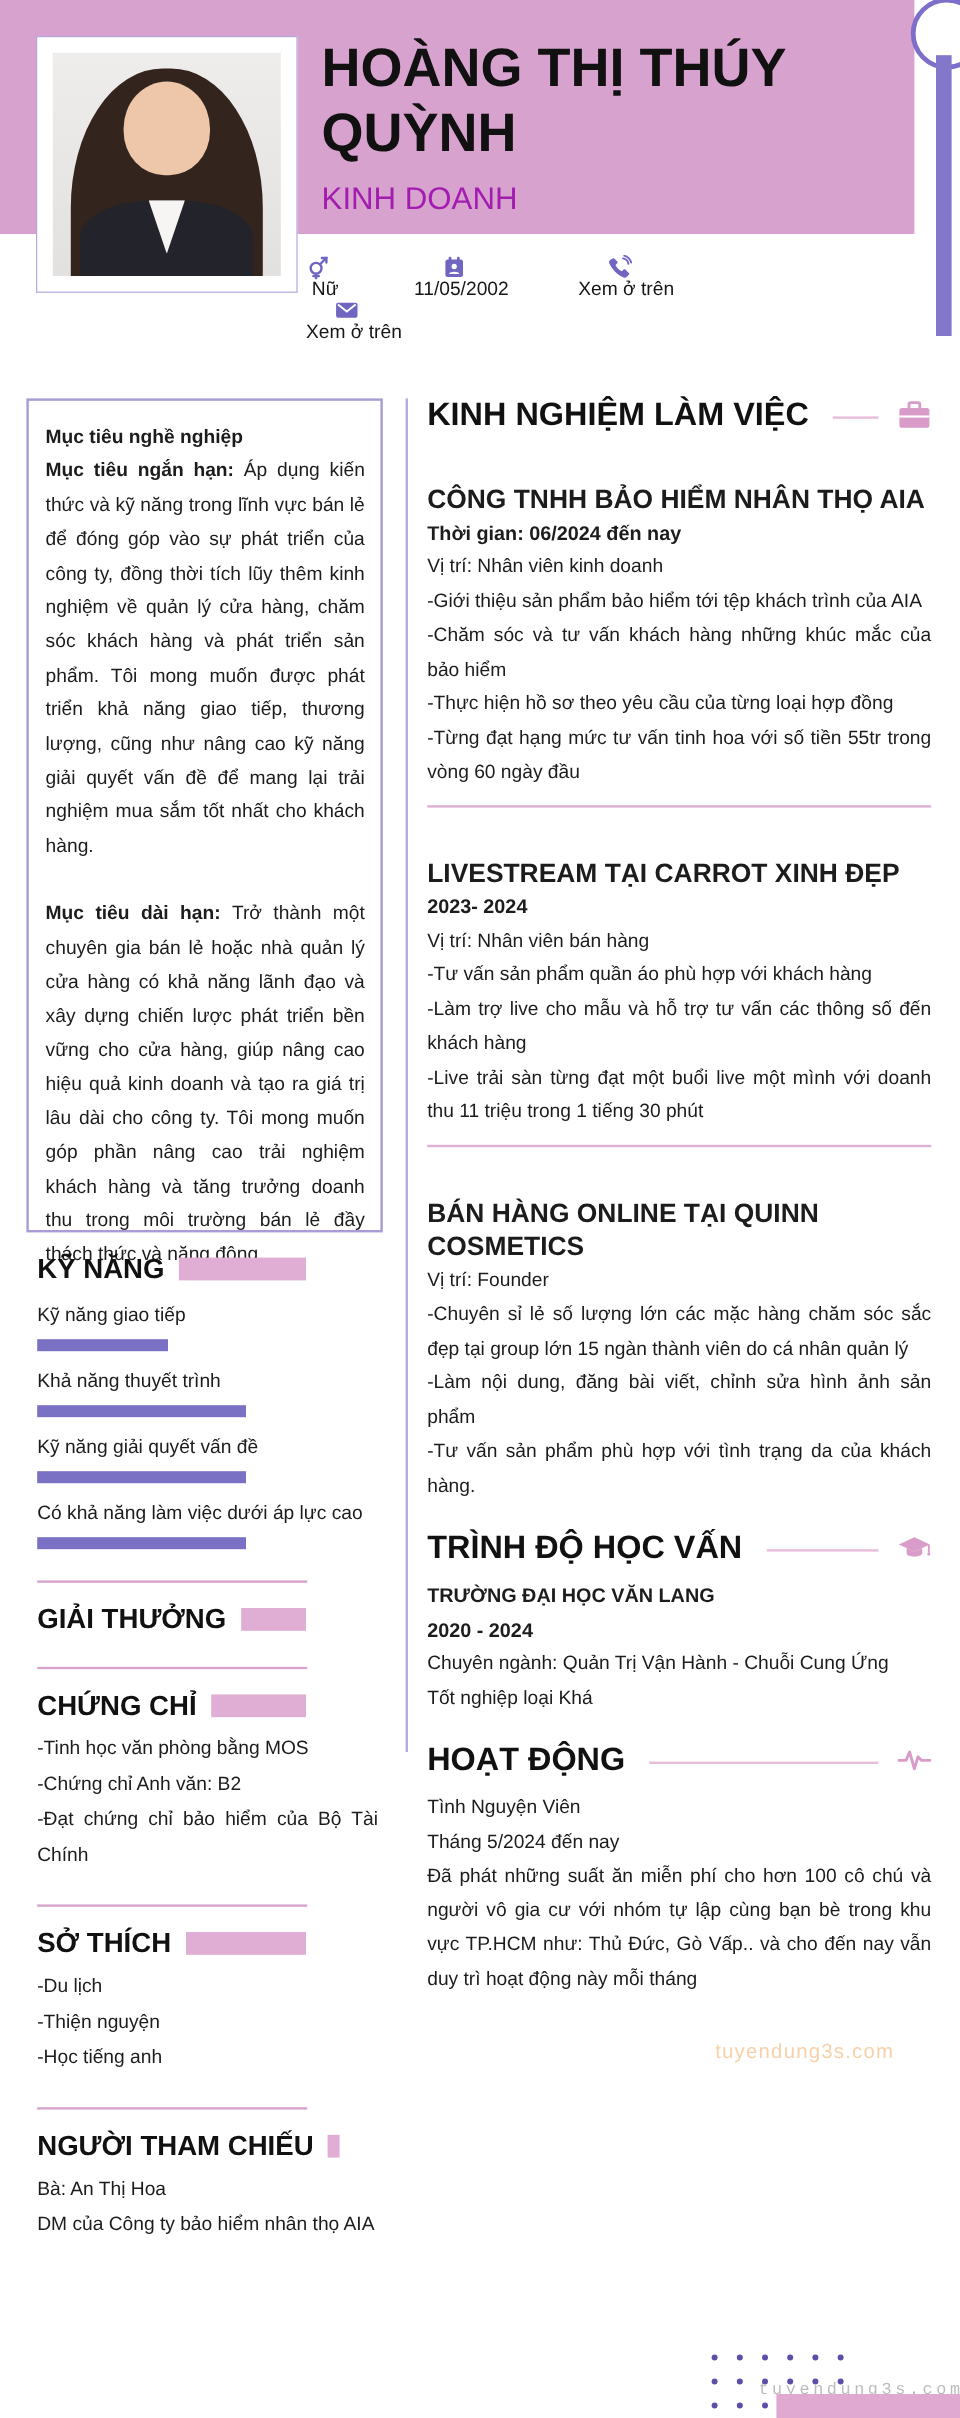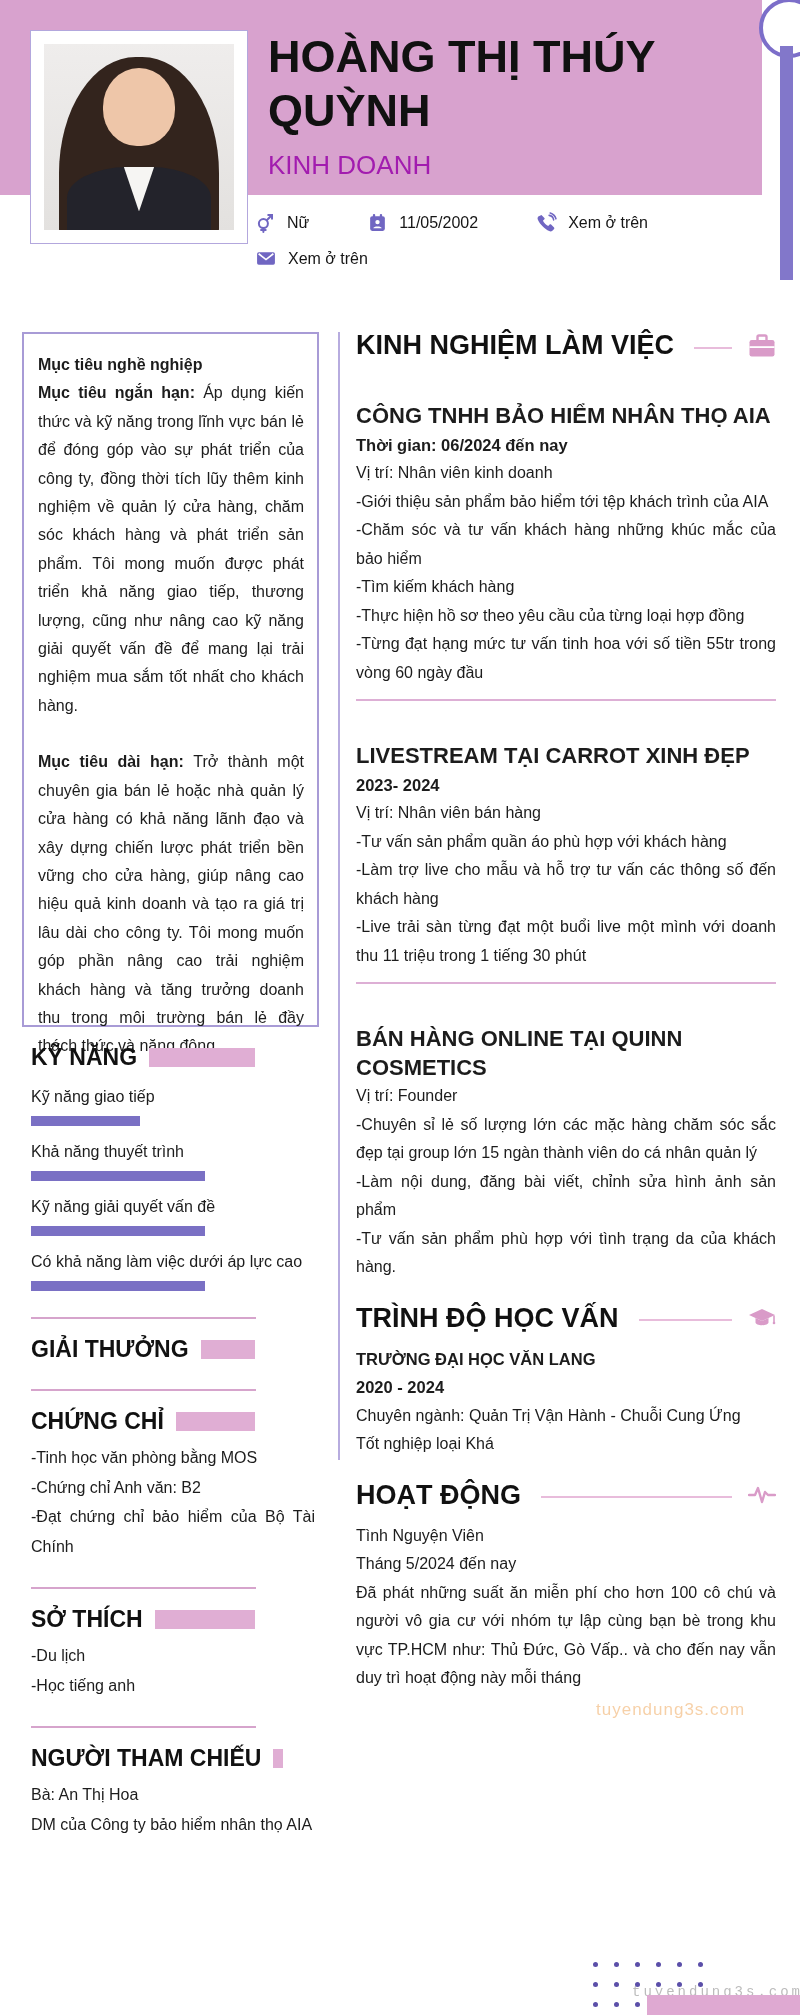--- a/index.html
+++ b/index.html
@@ -23,21 +23,21 @@
   .photo .body{position:absolute;left:12%;top:66%;width:76%;height:40%;background:#23232b;
                border-radius:42% 42% 0 0;}
   .photo .shirt{position:absolute;left:42%;top:66%;width:16%;height:24%;background:#f6f5f3;
                 clip-path:polygon(0 0,100% 0,50% 100%);}
 
   .name{position:absolute;left:268px;top:30px;width:478px;font-size:45px;font-weight:bold;
         line-height:1.2;color:#111;}
   .job-title{position:absolute;left:268px;top:150px;font-size:26px;color:#a21caf;}
 
   .contact-row{position:absolute;display:flex;align-items:center;font-size:16px;color:#161616;}
-  .contact-item{display:flex;align-items:center;}
+  .contact-item{display:flex;align-items:center;flex-direction:column;}
   .cicon{flex:0 0 auto;margin-right:11px;display:block;}
 
   
   .objective-box{position:absolute;left:22px;top:332px;width:297px;height:695px;box-sizing:border-box;
                  border:2px solid #a89bd6;padding:17px 13px 10px 14px;font-size:16px;
                  line-height:28.4px;text-align:justify;}
   .obj-title{font-weight:bold;text-align:left;}
   .obj-para{margin-top:0;}
   .obj-gap{height:28px;}
   .b{font-weight:bold;}
@@ -202,20 +202,21 @@
 
     <div class="lc-divider"></div>
 
     <div class="lc-sec">
       <div class="lc-head-row">
         <span class="lc-heading">SỞ THÍCH</span>
         <span class="lc-hbar"></span>
       </div>
       <div class="lc-items" id="hobbies-list">
           <div class="lc-item">-Du lịch</div>
+          <div class="lc-item">-Thiện nguyện</div>
           <div class="lc-item">-Học tiếng anh</div>
         </div>
     </div>
 
     <div class="lc-divider"></div>
 
     <div class="lc-sec">
       <div class="lc-head-row wide">
         <span class="lc-heading">NGƯỜI THAM CHIẾU</span>
         <span class="lc-hbar"></span>
@@ -241,21 +242,20 @@
       </svg>
     </div>
 
     <div id="jobs">
         <div class="job">
           <div class="job-company">CÔNG TNHH BẢO HIỂM NHÂN THỌ AIA</div>
           <div class="job-period">Thời gian: 06/2024 đến nay</div>
           <div class="job-line">Vị trí: Nhân viên kinh doanh</div>
           <div class="job-line just">-Giới thiệu sản phẩm bảo hiểm tới tệp khách trình của AIA</div>
           <div class="job-line just">-Chăm sóc và tư vấn khách hàng những khúc mắc của bảo hiểm</div>
-          <div class="job-line just">-Tìm kiếm khách hàng</div>
           <div class="job-line just">-Thực hiện hồ sơ theo yêu cầu của từng loại hợp đồng</div>
           <div class="job-line just">-Từng đạt hạng mức tư vấn tinh hoa với số tiền 55tr trong vòng 60 ngày đầu</div>
         </div>
         <div class="rc-divider"></div>
         <div class="job">
           <div class="job-company">LIVESTREAM TẠI CARROT XINH ĐẸP</div>
           <div class="job-period">2023- 2024</div>
           <div class="job-line">Vị trí: Nhân viên bán hàng</div>
           <div class="job-line just">-Tư vấn sản phẩm quần áo phù hợp với khách hàng</div>
           <div class="job-line just">-Làm trợ live cho mẫu và hỗ trợ tư vấn các thông số đến khách hàng</div>

